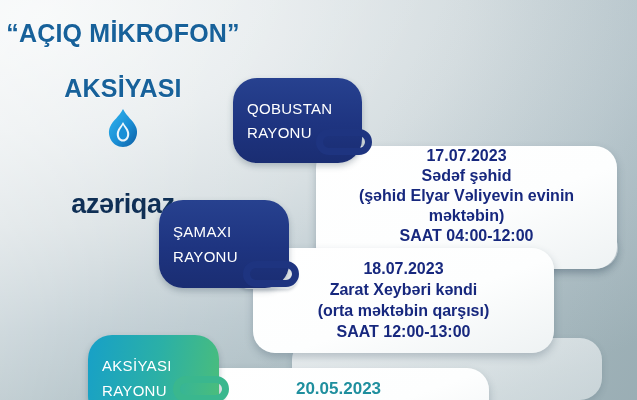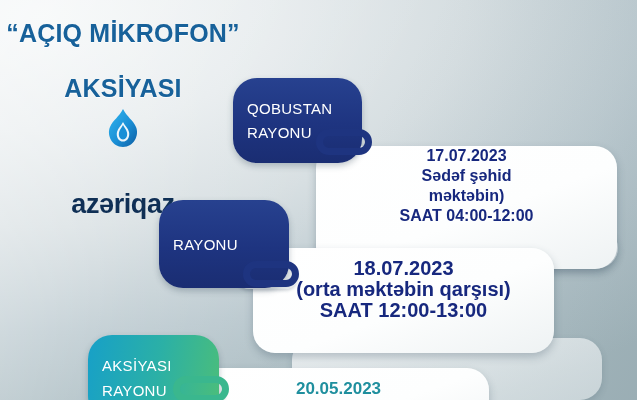--- a/index.html
+++ b/index.html
@@ -119,39 +119,42 @@
     <span class="word">azəriqaz</span>
   </div>
 
   <div class="ghost" style="left:318px;top:228px;width:300px;height:40px;"></div>
   <div class="ghost" style="left:292px;top:338px;width:310px;height:62px;"></div>
 
   <div class="row">
     <div class="card" style="left:316px;top:104px;width:301px;height:123px;padding-top:0;font-size:16px;line-height:20px;margin-top:42px;">
       <span class="line">17.07.2023</span>
       <span class="line">Sədəf şəhid</span>
+      <span class="line">(şəhid Elyar Vəliyevin evinin</span>
       <span class="line">məktəbin)</span>
       <span class="line">SAAT 04:00-12:00</span>
     </div>
     <div class="tab" style="left:298px;top:131px;width:62px;"></div>
     <div class="pill navy" style="left:233px;top:78px;width:115px;height:85px;font-size:15px;line-height:24px;">
       <span class="ln">QOBUSTAN</span>
       <span class="ln">RAYONU</span>
     </div>
     <div class="hook" style="left:316px;top:129px;"></div>
   </div>
 
   <div class="row">
-    <div class="card" style="left:253px;top:248px;width:301px;height:95px;padding-top:10px;font-size:20px;line-height:21px;">
+    <div class="card" style="left:253px;top:248px;width:301px;height:95px;padding-top:10px;font-size:16px;line-height:21px;">
       <span class="line">18.07.2023</span>
+      <span class="line">Zarat Xeybəri kəndi</span>
       <span class="line">(orta məktəbin qarşısı)</span>
       <span class="line">SAAT 12:00-13:00</span>
     </div>
     <div class="tab" style="left:236px;top:263px;width:62px;"></div>
     <div class="pill navy" style="left:159px;top:200px;width:116px;height:88px;font-size:15px;line-height:25px;">
+      <span class="ln">ŞAMAXI</span>
       <span class="ln">RAYONU</span>
     </div>
     <div class="hook" style="left:243px;top:261px;"></div>
   </div>
 
   <div class="row">
     <div class="card teal-text" style="left:188px;top:368px;width:301px;height:80px;padding-top:10px;font-size:17px;line-height:22px;">
       <span class="line">20.05.2023</span>
     </div>
     <div class="tab" style="left:164px;top:378px;width:62px;"></div>

